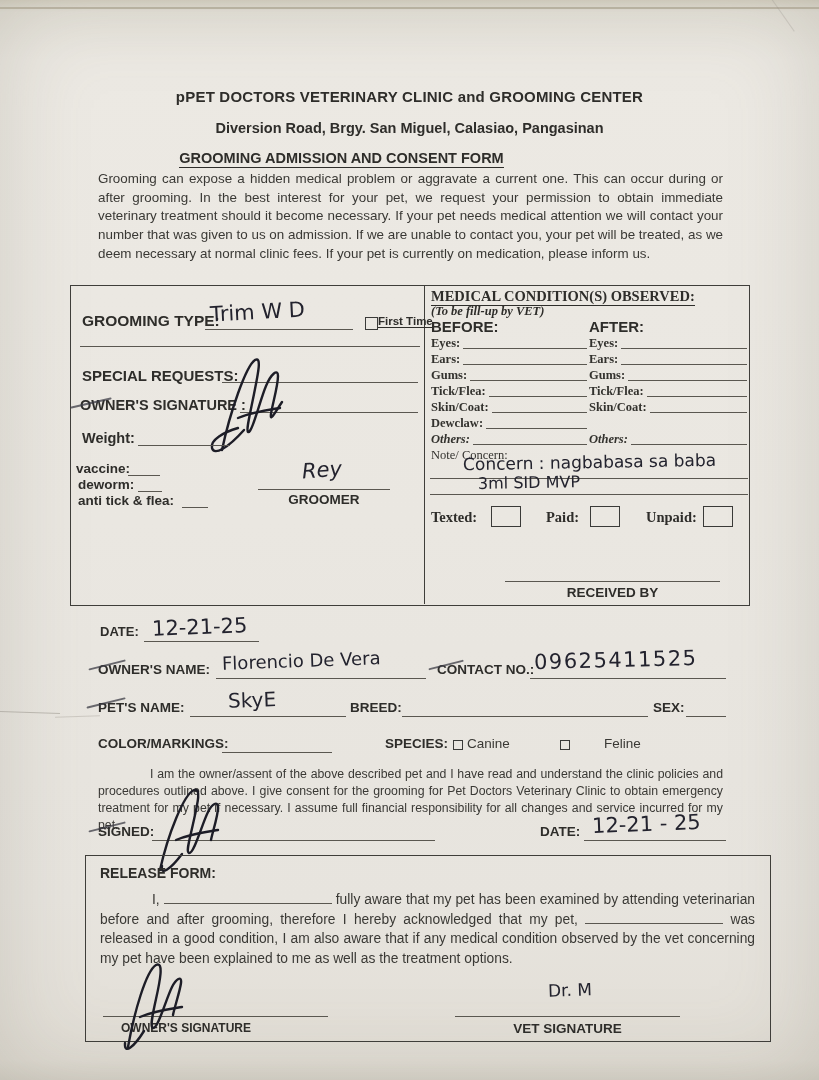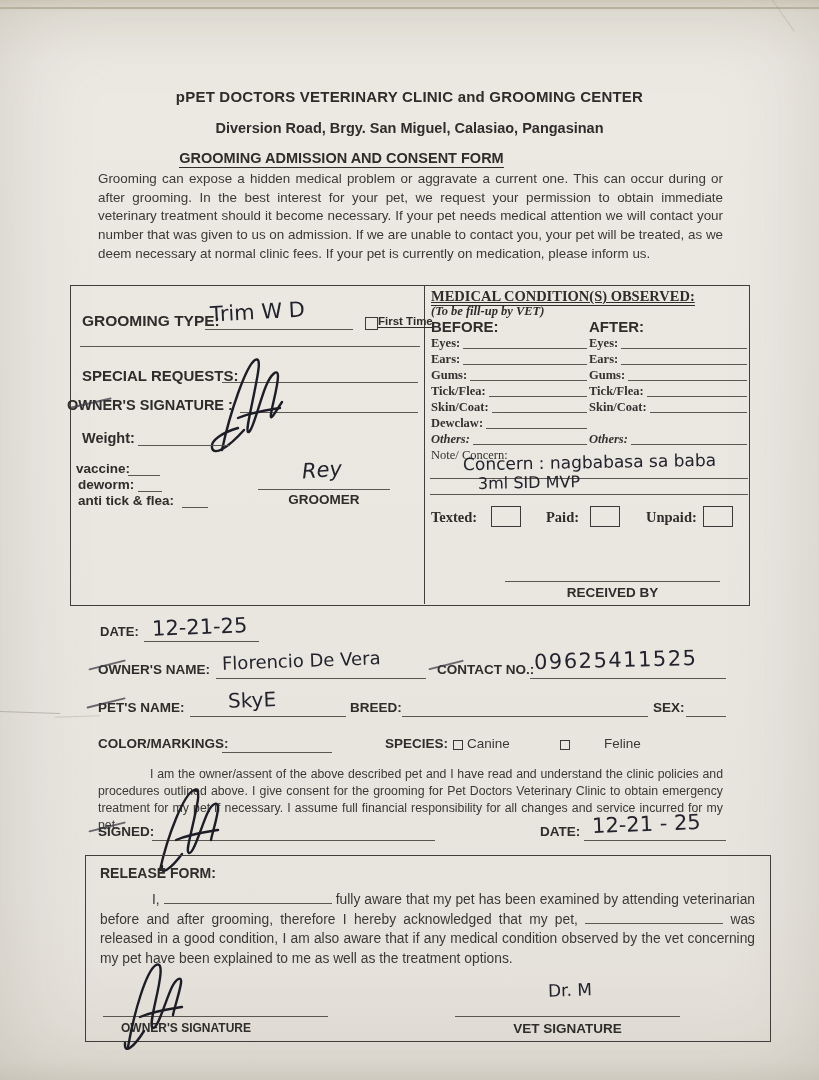--- a/index.html
+++ b/index.html
@@ -58,21 +58,21 @@
 <span class="abs line" style="left:205px;top:309px;width:148px;height:20px;"></span>
 <span class="abs hw" style="left:210px;top:300px;font-size:21px;transform:rotate(-3deg);">Trim  W  D</span>
 <span class="abs cbx" style="left:365px;top:317px;width:11px;height:11px;"></span>
 <span class="abs lbl" style="left:378px;top:315px;font-size:11.5px;border-bottom:1.4px solid #2e2d2a;">First Time</span>
 
 <div class="abs line" style="left:80px;top:330px;width:340px;height:16px;"></div>
 
 <span class="abs lbl" style="left:82px;top:367px;font-size:15px;">SPECIAL REQUESTS:</span>
 <span class="abs line" style="left:222px;top:364px;width:196px;height:18px;"></span>
 
-<span class="abs lbl" style="left:67px;top:397px;font-size:14.5px;">OWNER'S  SIGNATURE :</span>
+<span class="abs lbl" style="left:80px;top:397px;font-size:14.5px;">OWNER'S  SIGNATURE :</span>
 <span class="abs line" style="left:240px;top:394px;width:178px;height:18px;"></span>
 <svg class="abs sig" style="left:208px;top:352px;" width="95" height="105" viewBox="0 0 95 105">
   <path d="M14 98 C 22 60 38 14 47 8 C 54 4 50 22 46 42 C 42 62 38 78 40 80 C 44 82 52 48 58 34 C 63 22 70 16 70 24 C 70 34 64 54 63 62 C 62 70 66 62 74 50"></path>
   <path d="M30 66 C 44 60 60 58 72 56"></path>
   <path d="M36 78 C 20 96 6 104 4 96 C 2 88 16 80 30 76"></path>
 </svg>
 
 <span class="abs lbl" style="left:82px;top:430px;font-size:14.5px;">Weight:</span>
 <span class="abs line" style="left:138px;top:427px;width:92px;height:18px;"></span>
 
@@ -80,21 +80,21 @@
 <span class="abs line" style="left:128px;top:459px;width:32px;height:16px;"></span>
 <span class="abs lbl" style="left:78px;top:477px;font-size:13.5px;">deworm:</span>
 <span class="abs line" style="left:138px;top:475px;width:24px;height:16px;"></span>
 <span class="abs lbl" style="left:78px;top:493px;font-size:13.5px;">anti tick &amp; flea:</span>
 <span class="abs line" style="left:182px;top:491px;width:26px;height:16px;"></span>
 
 <div class="abs line" style="left:258px;top:473px;width:132px;height:16px;"></div>
 <span class="abs hw" style="left:302px;top:458px;font-size:21px;font-style:italic;transform:rotate(-4deg);">Rey</span>
 <span class="abs lbl" style="left:258px;top:492px;width:132px;font-size:13.5px;text-align:center;">GROOMER</span>
 
-<span class="abs lbl serif" style="left:431px;top:288px;font-size:14.5px;border-bottom:1.7px solid #2e2d2a;text-decoration:underline;">MEDICAL CONDITION(S) OBSERVED:</span>
+<span class="abs lbl serif" style="left:431px;top:288px;font-size:14.5px;border-bottom:1.7px solid #2e2d2a;">MEDICAL CONDITION(S) OBSERVED:</span>
 <span class="abs lbl serif" style="left:431px;top:304px;font-size:12.5px;font-style:italic;">(To be fill-up by VET)</span>
 <span class="abs lbl" style="left:431px;top:318px;font-size:15px;">BEFORE:</span>
 <span class="abs lbl" style="left:589px;top:318px;font-size:15px;">AFTER:</span>
 
 <div class="med-row" style="top:336px;">
   <div class="med-cell" style="width:158px;">
       <span class="med-lab">Eyes:</span>
       <span class="fill"></span>
     </div>
   <div class="med-cell" style="width:160px;">

